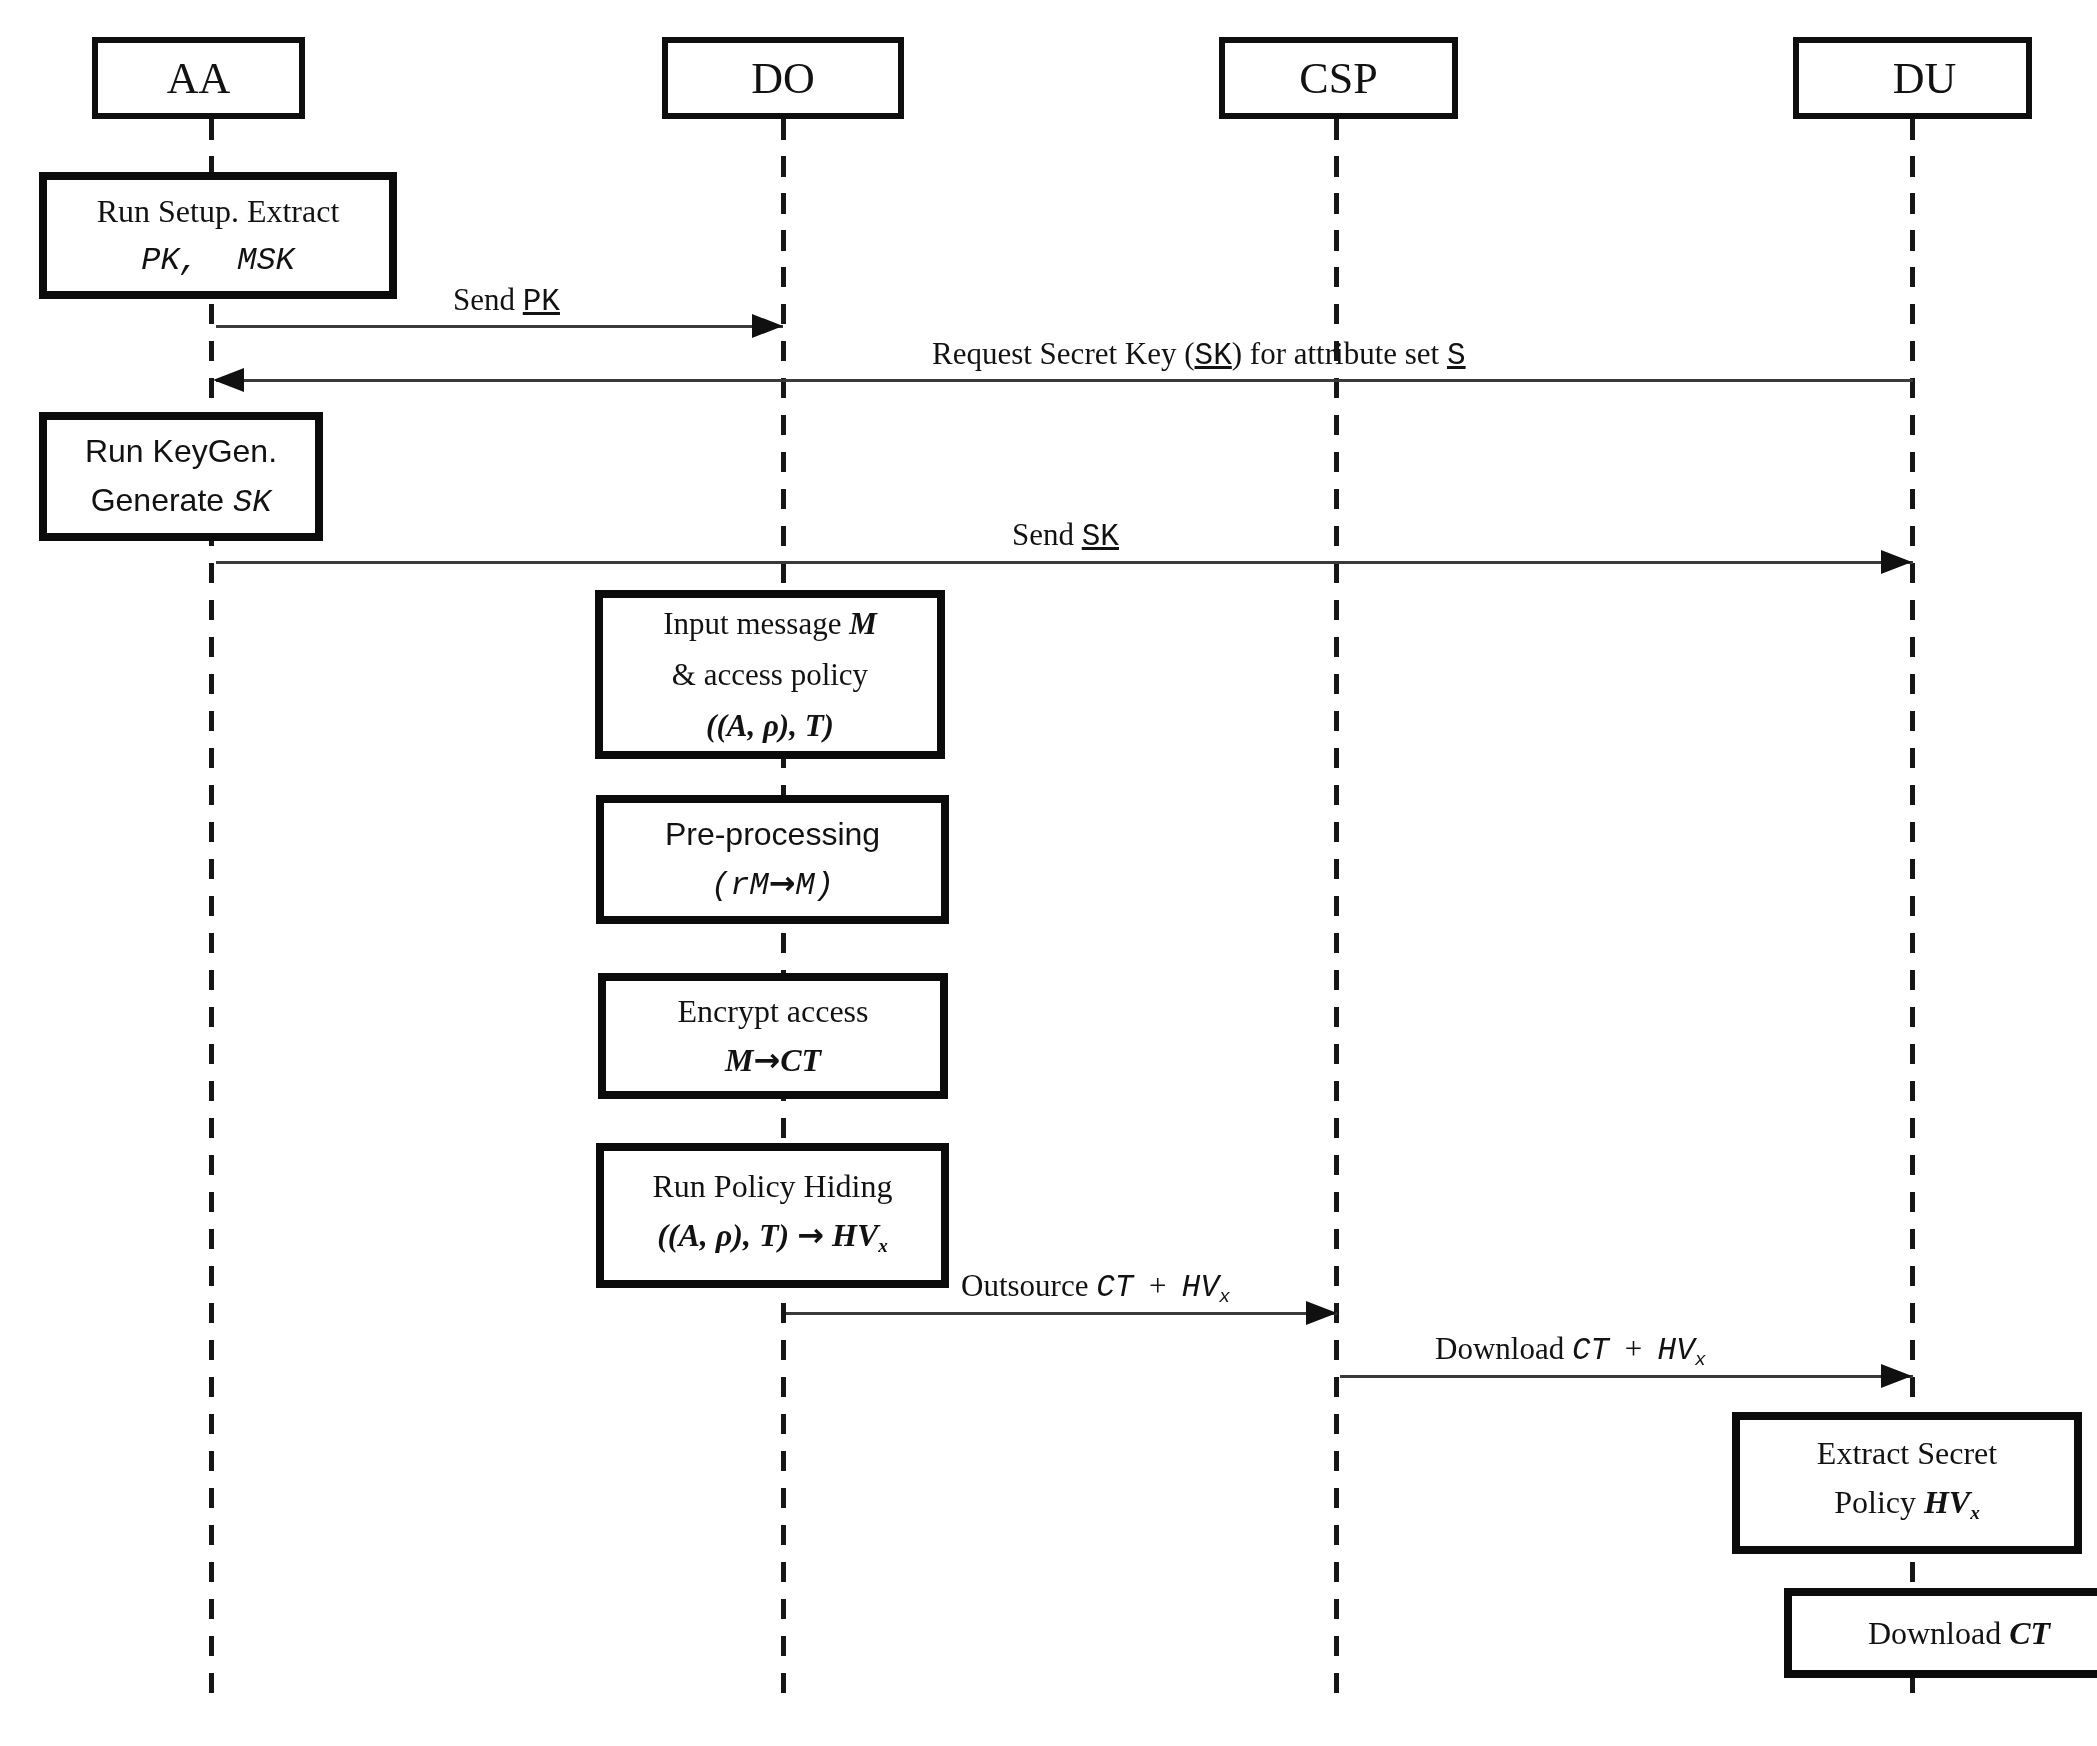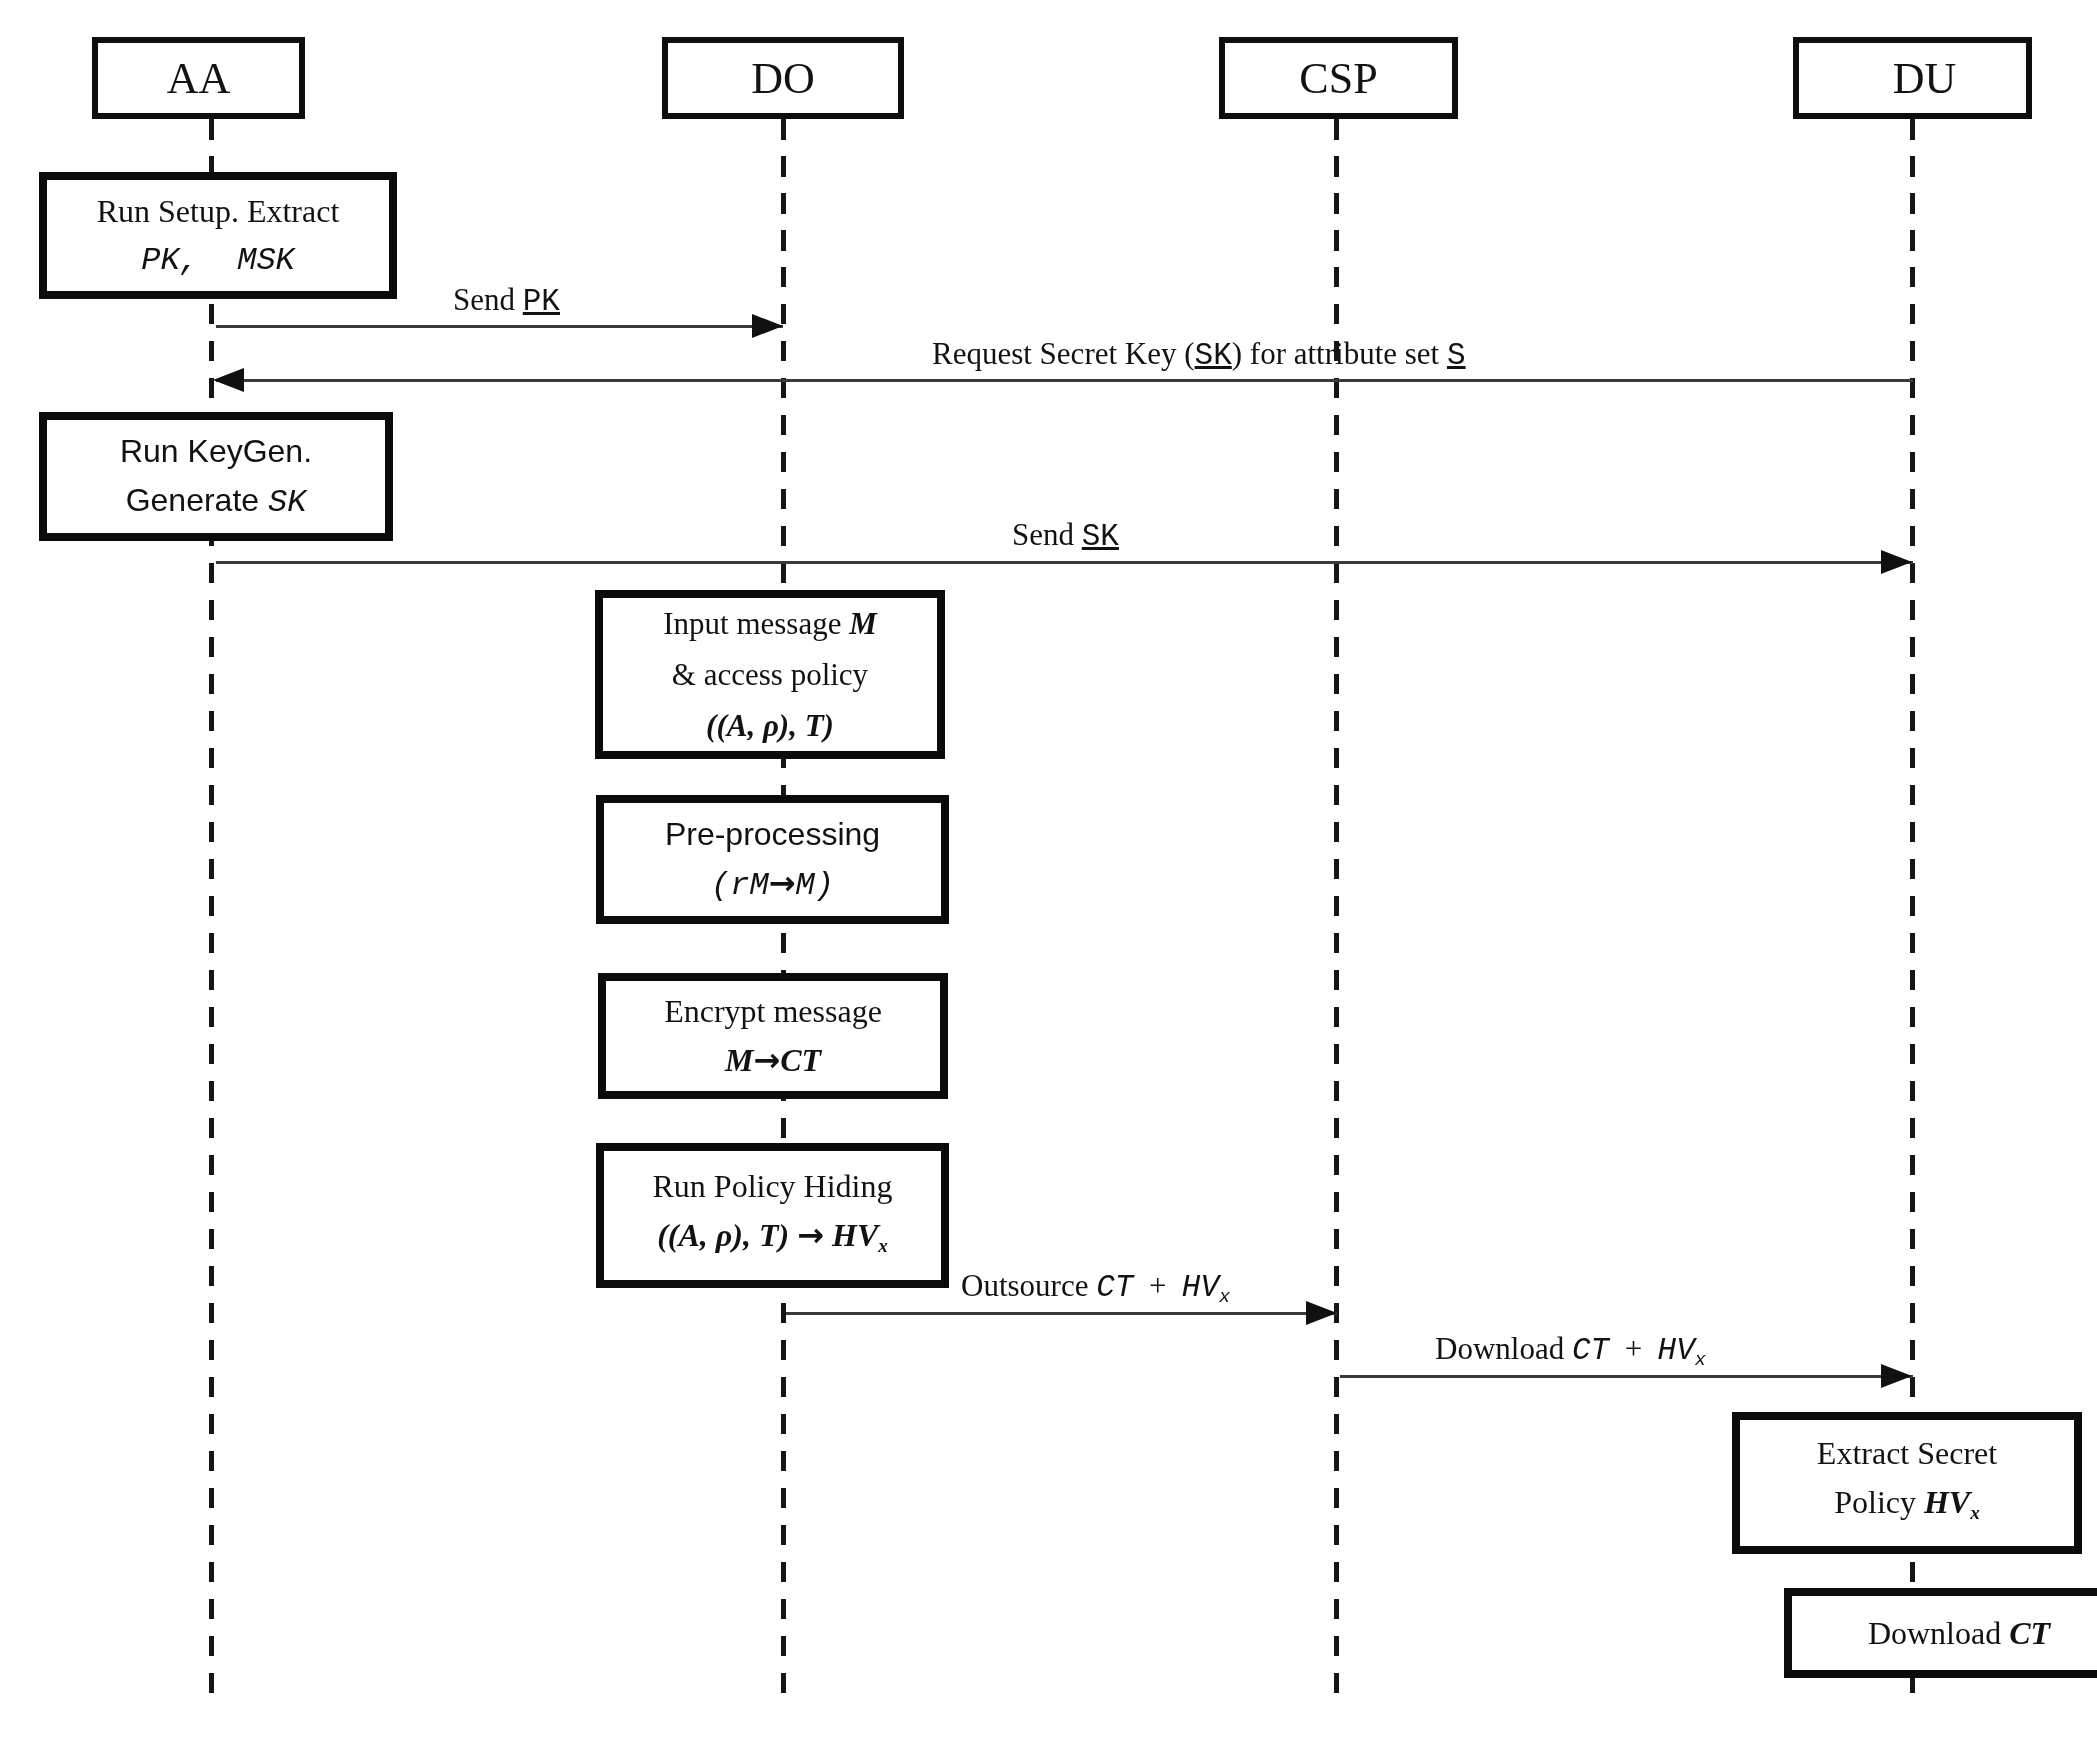--- a/index.html
+++ b/index.html
@@ -67,38 +67,38 @@
   </div>
   <div class="actor" style="left:1793px;width:239px;padding-left:24px;">
     <span>DU</span>
   </div>
 
   <div class="abox serif" style="left:39px;top:172px;width:358px;height:127px;">
     <div class="bline serif">Run Setup. Extract</div>
     <div class="bline tmono">PK,&nbsp;&nbsp;MSK</div>
   </div>
 
-  <div class="abox sans" style="left:39px;top:412px;width:354px;height:129px;">
+  <div class="abox sans" style="left:39px;top:412px;width:284px;height:129px;">
     <div class="bline sans">Run KeyGen.</div>
     <div class="bline"><span class="sans">Generate&nbsp;</span><span class="tmono">SK</span></div>
   </div>
 
   <div class="abox serif" style="left:595px;top:590px;width:350px;height:169px;font-size:31px;line-height:51px;">
     <div class="bline"><span class="serif">Input message&nbsp;</span><span class="tmath">M</span></div>
     <div class="bline serif">&amp; access policy</div>
     <div class="bline tmath">((A, ρ), T)</div>
   </div>
 
   <div class="abox sans" style="left:596px;top:795px;width:353px;height:129px;">
     <div class="bline sans">Pre-processing</div>
     <div class="bline"><span class="tmono">(rM</span><span class="arr">→</span><span class="tmono">M)</span></div>
   </div>
 
   <div class="abox serif" style="left:598px;top:973px;width:350px;height:126px;">
-    <div class="bline serif">Encrypt message</div>
+    <div class="bline serif">Encrypt access</div>
     <div class="bline"><span class="tmath">M</span><span class="arr">→</span><span class="tmath">CT</span></div>
   </div>
 
   <div class="abox serif" style="left:596px;top:1143px;width:353px;height:145px;">
     <div class="bline serif">Run Policy Hiding</div>
     <div class="bline"><span class="tmath">((A, ρ), T)&nbsp;</span><span class="arr">→</span><span class="tmath">&nbsp;HV</span><span class="tmath sub">x</span></div>
   </div>
 
   <div class="abox serif" style="left:1732px;top:1412px;width:350px;height:142px;">
     <div class="bline serif">Extract Secret</div>

